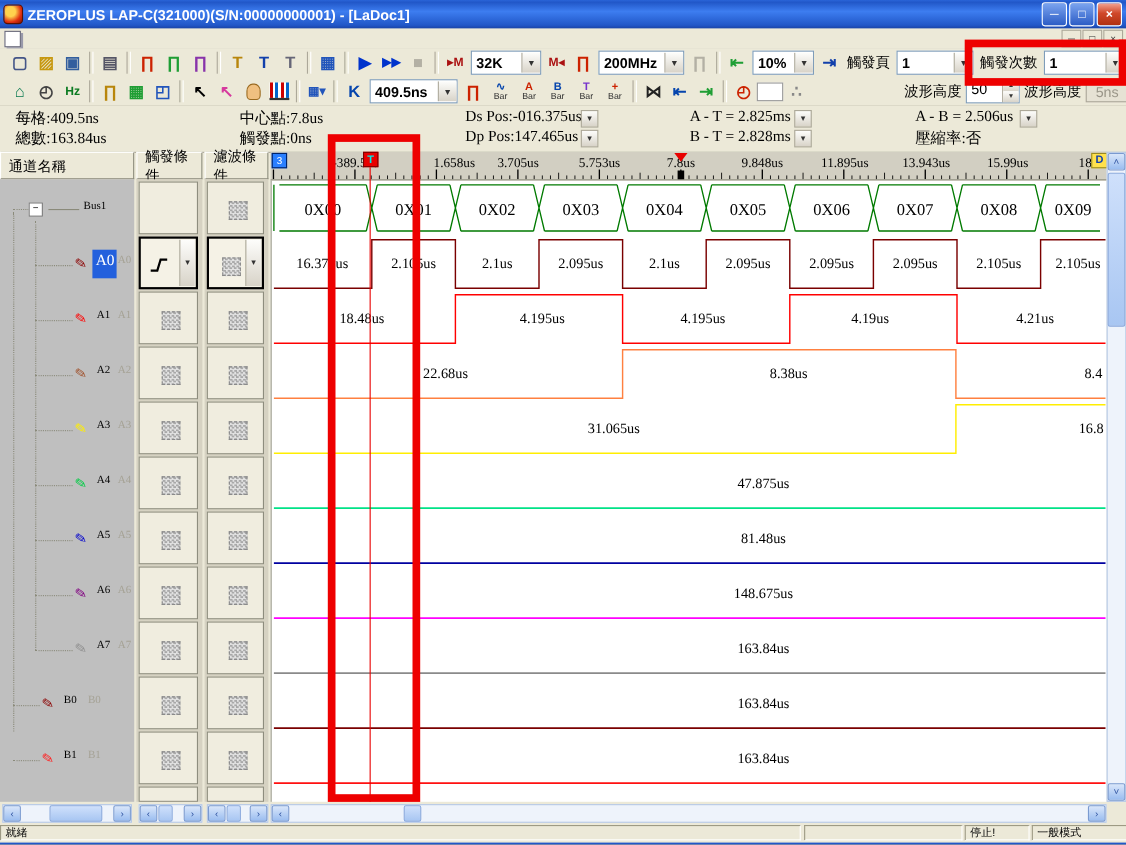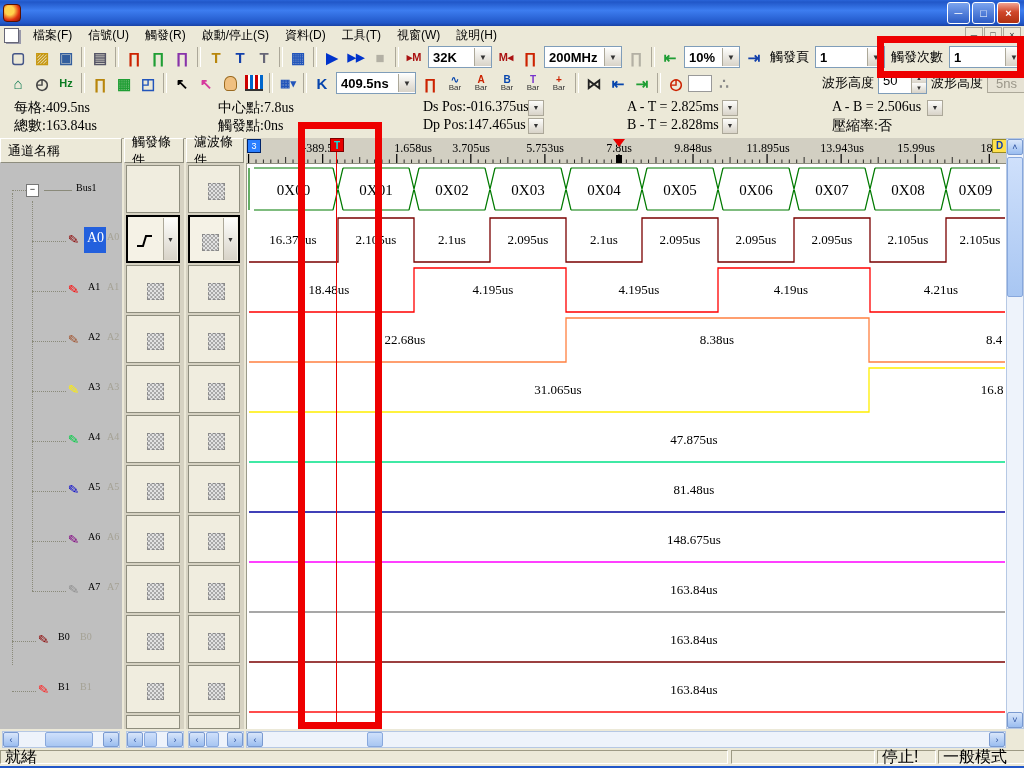--- a/index.html
+++ b/index.html
@@ -88,53 +88,44 @@
   .lmark{position:absolute;left:1px;top:1px;width:12px;height:12px;background:#2a7fff;border:1px solid #00246a;
     color:#fff;font-size:9px;text-align:center;line-height:12px;font-family:"Liberation Sans",sans-serif;}
   .dmark{position:absolute;left:746px;top:1px;width:13px;height:12px;background:#ffe14d;border:1px solid #998a20;
     color:#1240ab;font-size:10px;font-weight:bold;text-align:center;line-height:11px;font-family:"Liberation Sans",sans-serif;}
   
   .sb{position:absolute;background:#eef3fb;border:1px solid #b6c8e4;box-sizing:border-box;}
   .sbarrow{position:absolute;background:linear-gradient(180deg,#d9e6fa,#9abdf0);border:1px solid #7a9ad0;border-radius:2px;
     color:#2a4f9e;font-size:9px;display:flex;align-items:center;justify-content:center;box-sizing:border-box;}
   .sbthumb{position:absolute;background:linear-gradient(180deg,#cfe0fb,#a8c6f2);border:1px solid #88a8dd;border-radius:2px;box-sizing:border-box;}
   
-  #statusbar{position:absolute;left:0;top:750px;width:1024px;height:16px;background:#ece9d8;font-size:16px;}
+  #statusbar{position:absolute;left:0;top:750px;width:1024px;height:16px;background:#ece9d8;font-size:10px;}
   .spanel{position:absolute;top:0px;height:14px;border:1px solid;border-color:#9d9a84 #fff #fff #9d9a84;box-sizing:border-box;
     display:flex;align-items:center;padding-left:4px;}
   #blueedge{position:absolute;left:0;top:766px;width:1024px;height:2px;background:#2157c8;}
   
   .anno{position:absolute;border:7px solid #ee0000;box-sizing:border-box;z-index:50;background:transparent;}
   #annoStrip{position:absolute;background:#ee0000;z-index:50;}
 </style>
 </head>
 <body>
 
 <div id="app">
 
   <div id="titlebar">
     <div id="appicon"></div>
+    <span>ZEROPLUS LAP-C(321000)(S/N:00000000001) - [LaDoc1]</span>
     <span style="flex:1"></span>
     <span class="wbtn">─</span>
     <span class="wbtn">□</span>
     <span class="wbtn close">×</span>
   </div>
 
   <div id="menubar">
     <div id="mdiicon"></div>
-    <span id="menuItems" style="display:flex">
-        <span class="menu-item">檔案(F)</span>
-        <span class="menu-item">信號(U)</span>
-        <span class="menu-item">觸發(R)</span>
-        <span class="menu-item">啟動/停止(S)</span>
-        <span class="menu-item">資料(D)</span>
-        <span class="menu-item">工具(T)</span>
-        <span class="menu-item">視窗(W)</span>
-        <span class="menu-item">說明(H)</span>
-      </span>
     <span id="mdictl">
       <span class="mdik">─</span>
       <span class="mdik">□</span>
       <span class="mdik">×</span>
     </span>
   </div>
 
   <div id="tb1" class="toolbar" style="padding-left:6px">
       <span class="tbtn">
         <span class="g" style="color: rgb(68, 85, 136); font-size: 15px; font-weight: bold;">▢</span>

